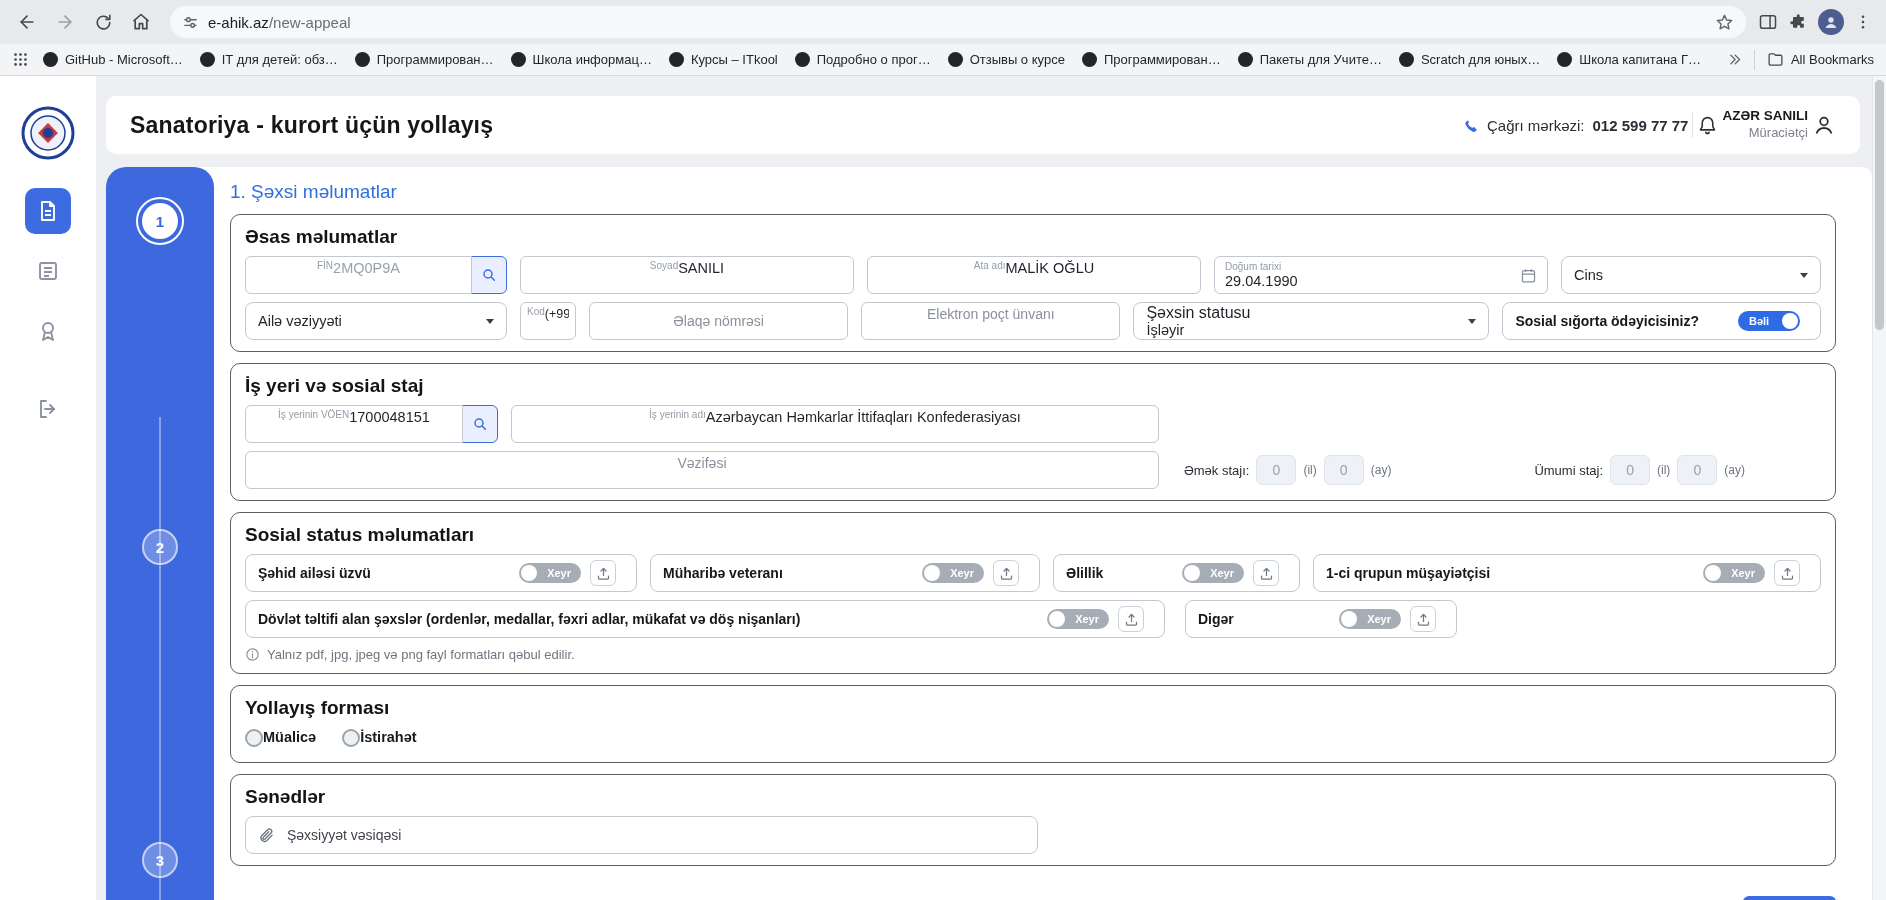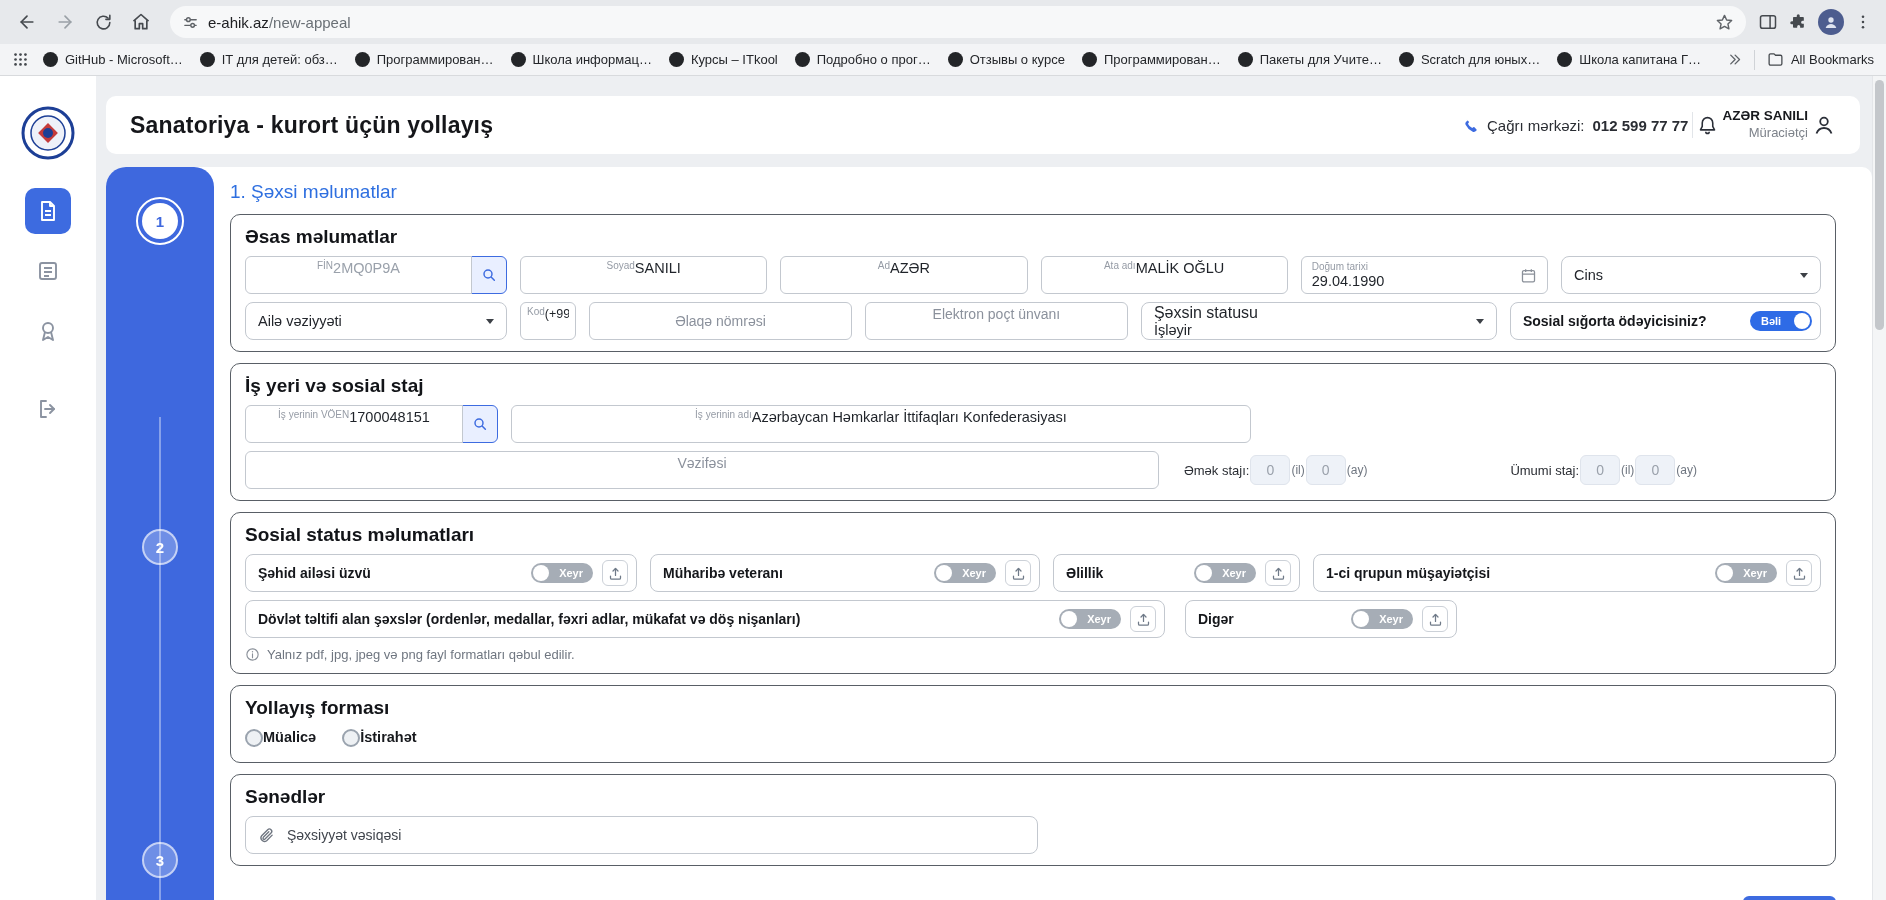--- a/index.html
+++ b/index.html
@@ -77,27 +77,27 @@
   .select .col{display:flex;flex-direction:column;justify-content:center;min-width:0}
   .cal-ic,.clip-ic{flex:0 0 auto}
 
   
   .toggle{height:20px;border-radius:10px;display:flex;align-items:center;font-size:11px;font-weight:bold;color:#fff;flex:0 0 auto}
   .toggle .knob{width:16px;height:16px;border-radius:50%;background:#fff}
   .toggle.on{background:#2e6be6;width:62px;padding:0 2px 0 11px;justify-content:space-between}
   .toggle.off{background:#a6adb6;width:62px;padding:0 10px 0 2px;justify-content:space-between}
 
   
-  .sbox{height:38px;border:1px solid #c3c8cf;border-radius:8px;display:flex;align-items:center;padding:0 8px 0 12px;gap:9px;min-width:0}
+  .sbox{height:38px;border:1px solid #c3c8cf;border-radius:8px;display:flex;align-items:center;padding:0 20px 0 12px;gap:9px;min-width:0}
   .sbox .slabel{font-size:14px;font-weight:bold;color:#15171b;flex:1;white-space:nowrap;overflow:hidden}
   .upbtn{width:26px;height:26px;border:1px solid #ccd1d8;border-radius:6px;display:flex;align-items:center;justify-content:center;flex:0 0 auto;background:#fff}
   .note{display:flex;align-items:center;gap:7px;margin-top:9px;font-size:13px;color:#6f7680}
 
   
-  .staj{display:flex;align-items:center;gap:1px;flex:0 0 auto}
+  .staj{display:flex;align-items:center;gap:7px;flex:0 0 auto}
   .staj-lbl{font-size:13px;color:#2a2d33;white-space:nowrap}
   .staj-num{width:40px;height:30px;background:#eef2f8;border:1px solid #dfe4ec;border-radius:6px;color:#9aa1ab;font-size:14px;display:flex;align-items:center;justify-content:center}
   .staj-suf{font-size:12px;color:#6f7680}
 
   
   .radio-row{display:flex;align-items:center;gap:26px;margin-top:10px;padding-bottom:4px}
   .radio-opt{display:flex;align-items:flex-start;}
   .radio{width:18px;height:18px;border-radius:50%;border:2px solid #9aa3ae;background:#eef1f4}
   .radio-lbl{font-size:14.5px;font-weight:600;color:#17191d}
 
@@ -343,24 +343,20 @@
               <circle cx="10.5" cy="10.5" r="6"></circle>
               <path d="M15.5 15.5L20 20"></path>
             </svg>
         </div>
       </div>
       <div class="fld" style="flex:1">
         <span class="lbl">Soyad</span>
         <span class="val">SANILI</span>
       </div>
       <div class="fld" style="flex:1">
-        <span class="lbl">Ad</span>
-        <span class="val">AZƏR</span>
-      </div>
-      <div class="fld" style="flex:1">
         <span class="lbl">Ata adı</span>
         <span class="val">MALİK OĞLU</span>
       </div>
       <div class="fld" style="flex:1;flex-direction:row;align-items:center;justify-content:space-between">
         <span style="display:flex;flex-direction:column;justify-content:center;min-width:0">
           <span class="lbl">Doğum tarixi</span>
           <span class="val">29.04.1990</span>
         </span>
         <svg class="cal-ic" width="17" height="17" viewBox="0 0 24 24" fill="none" stroke="#8a9099" stroke-width="1.8">
             <rect x="3.5" y="5" width="17" height="16" rx="2"></rect>
@@ -412,21 +408,21 @@
           <span class="lbl">İş yerinin VÖEN</span>
           <span class="val">1700048151</span>
         </div>
         <div class="search-btn">
           <svg width="16" height="16" viewBox="0 0 24 24" fill="none" stroke="#3d6be0" stroke-width="2.2" stroke-linecap="round">
               <circle cx="10.5" cy="10.5" r="6"></circle>
               <path d="M15.5 15.5L20 20"></path>
             </svg>
         </div>
       </div>
-      <div class="fld" style="width:740px;flex:0 0 auto">
+      <div class="fld" style="width:648px;flex:0 0 auto">
         <span class="lbl">İş yerinin adı</span>
         <span class="val">Azərbaycan Həmkarlar İttifaqları Konfederasiyası</span>
       </div>
     </div>
     <div class="row">
       <div class="fld ph-only" style="width:914px;flex:0 0 auto">
         <span class="ph">Vəzifəsi</span>
       </div>
       <div class="staj" style="margin-left:12px">
         <span class="staj-lbl">Əmək stajı:</span>

